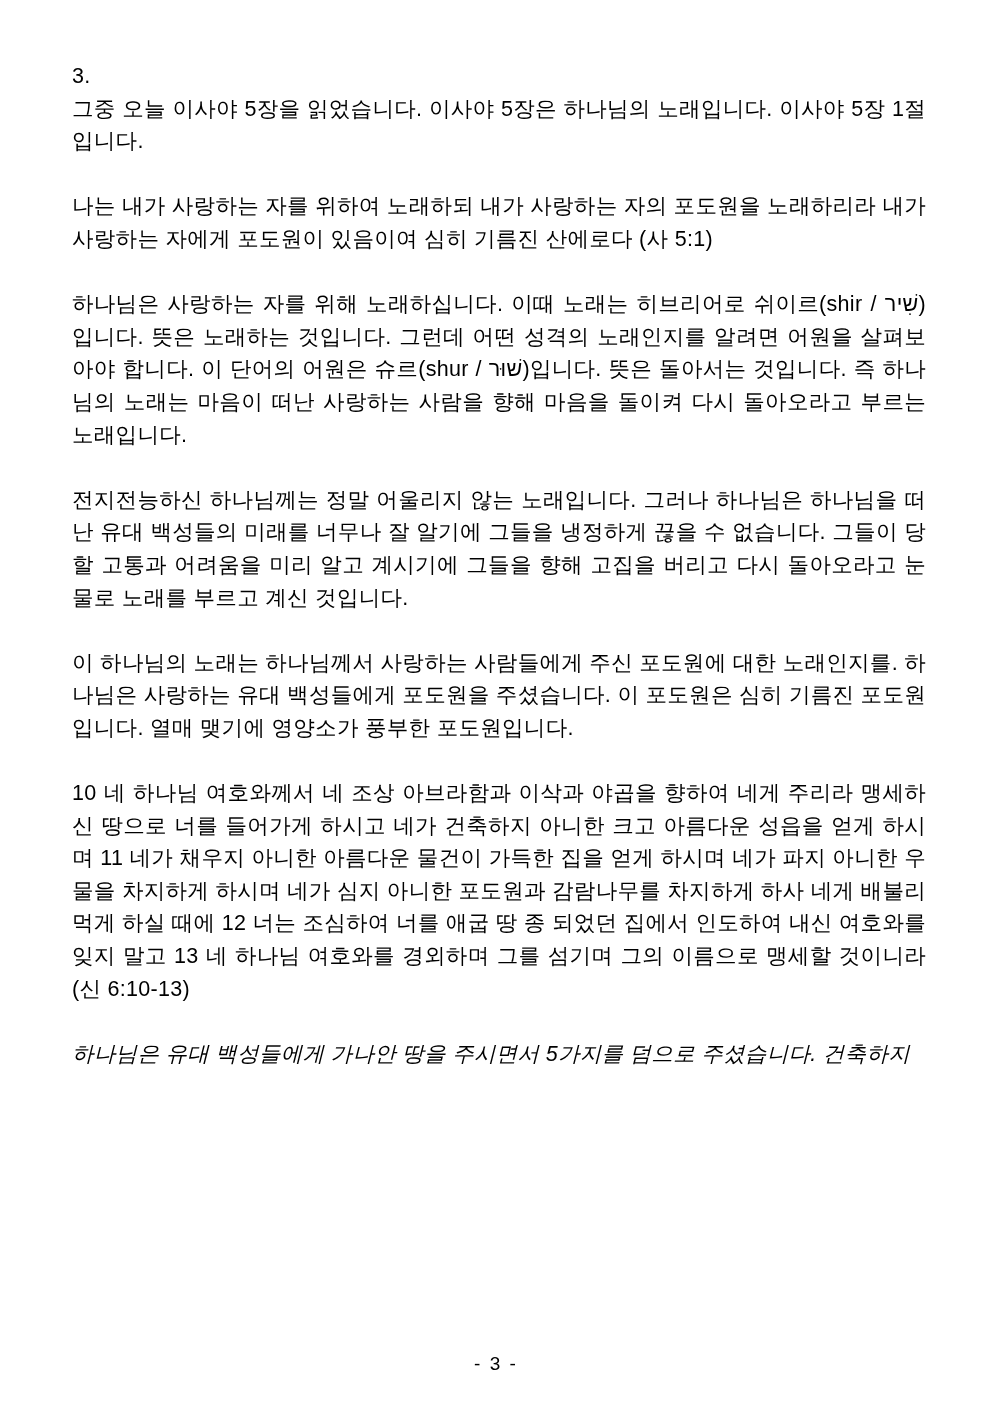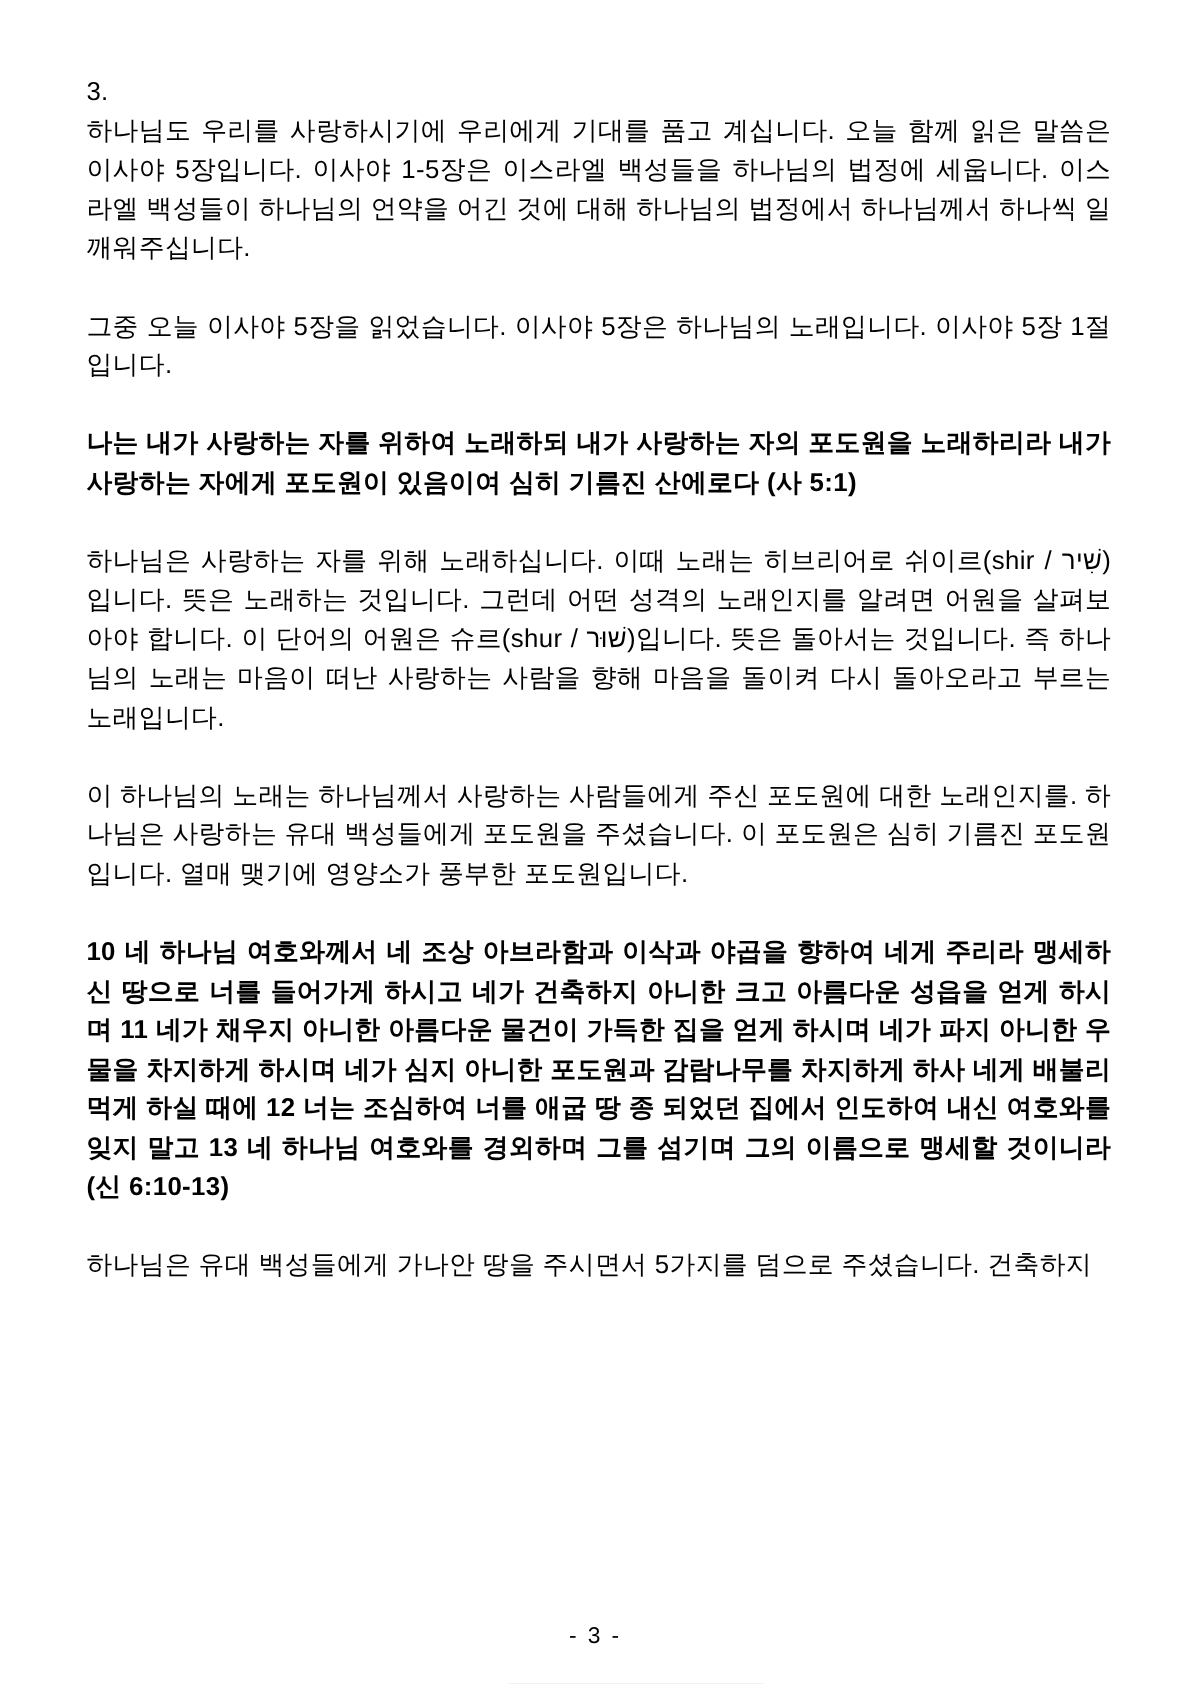--- a/index.html
+++ b/index.html
@@ -29,44 +29,45 @@
     letter-spacing: 0.3px;
   }
   .doc-body p {
     margin: 0 0 32.6px 0;
   }
   .doc-body p.section-no {
     margin-bottom: 0;
     text-align: left;
   }
   .doc-body p.bold {
-    font-weight: bold;
+    font-weight: normal;
   }
   .doc-body p:last-child {
     margin-bottom: 0;
+    font-style: italic;
   }
   .page-footer {
     position: absolute;
     left: 0;
     bottom: 28px;
     width: 100%;
     text-align: center;
     font-size: 19px;
     letter-spacing: 2px;
     color: #000000;
   }
 </style>
 </head>
 <body>
 
 <div class="page">
   <div class="doc-body">
     <p class="section-no">3.</p>
-    <p class="normal">하나님도 우리를 사랑하시기에 우리에게 기대를 품고 계십니다. 오늘 함께 읽은 말씀은 이사야 5장입니다. 이사야 1-5장은 이스라엘 백성들을 하나님의 법정에 세웁니다. 이스라엘 백성들이 하나님의 언약을 어긴 것에 대해 하나님의 법정에서 하나님께서 하나씩 일깨워주십니다.</p>
     <p class="normal">그중 오늘 이사야 5장을 읽었습니다. 이사야 5장은 하나님의 노래입니다. 이사야 5장 1절입니다.</p>
     <p class="bold">나는 내가 사랑하는 자를 위하여 노래하되 내가 사랑하는 자의 포도원을 노래하리라 내가 사랑하는 자에게 포도원이 있음이여 심히 기름진 산에로다 (사 5:1)</p>
     <p class="normal">하나님은 사랑하는 자를 위해 노래하십니다. 이때 노래는 히브리어로 쉬이르(shir / שִׁיר)입니다. 뜻은 노래하는 것입니다. 그런데 어떤 성격의 노래인지를 알려면 어원을 살펴보아야 합니다. 이 단어의 어원은 슈르(shur / שׁוּר)입니다. 뜻은 돌아서는 것입니다. 즉 하나님의 노래는 마음이 떠난 사랑하는 사람을 향해 마음을 돌이켜 다시 돌아오라고 부르는 노래입니다.</p>
+    <p class="normal">전지전능하신 하나님께는 정말 어울리지 않는 노래입니다. 그러나 하나님은 하나님을 떠난 유대 백성들의 미래를 너무나 잘 알기에 그들을 냉정하게 끊을 수 없습니다. 그들이 당할 고통과 어려움을 미리 알고 계시기에 그들을 향해 고집을 버리고 다시 돌아오라고 눈물로 노래를 부르고 계신 것입니다.</p>
     <p class="normal">이 하나님의 노래는 하나님께서 사랑하는 사람들에게 주신 포도원에 대한 노래인지를. 하나님은 사랑하는 유대 백성들에게 포도원을 주셨습니다. 이 포도원은 심히 기름진 포도원입니다. 열매 맺기에 영양소가 풍부한 포도원입니다.</p>
     <p class="bold">10 네 하나님 여호와께서 네 조상 아브라함과 이삭과 야곱을 향하여 네게 주리라 맹세하신 땅으로 너를 들어가게 하시고 네가 건축하지 아니한 크고 아름다운 성읍을 얻게 하시며 11 네가 채우지 아니한 아름다운 물건이 가득한 집을 얻게 하시며 네가 파지 아니한 우물을 차지하게 하시며 네가 심지 아니한 포도원과 감람나무를 차지하게 하사 네게 배불리 먹게 하실 때에 12 너는 조심하여 너를 애굽 땅 종 되었던 집에서 인도하여 내신 여호와를 잊지 말고 13 네 하나님 여호와를 경외하며 그를 섬기며 그의 이름으로 맹세할 것이니라(신 6:10-13)</p>
     <p class="normal">하나님은 유대 백성들에게 가나안 땅을 주시면서 5가지를 덤으로 주셨습니다. 건축하지</p>
   </div>
   <div class="page-footer">- 3 -</div>
 </div>
 
 </body></html>

